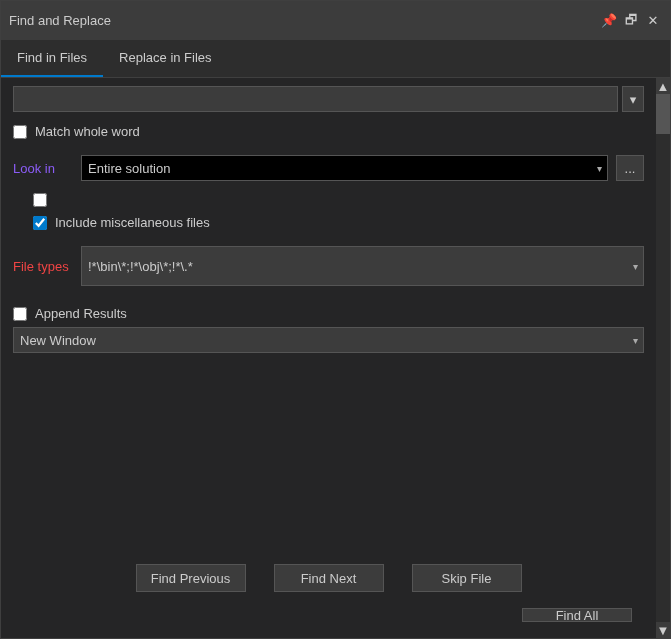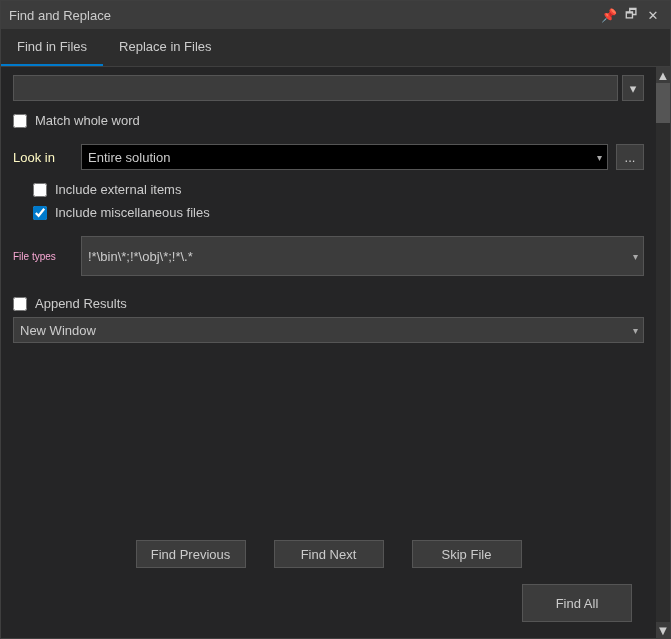--- a/index.html
+++ b/index.html
@@ -22,21 +22,21 @@
       width: 671px;
       height: 639px;
       background: #252526;
       border: 1px solid #3f3f3f;
       display: flex;
       flex-direction: column;
     }
 
     .title-bar {
       background: #3c3c3c;
-      height: 28px;
+      height: 39px;
       display: flex;
       align-items: center;
       padding: 0 8px;
       flex-shrink: 0;
       justify-content: space-between;
     }
 
     .title-bar-left {
       display: flex;
       align-items: center;
@@ -184,21 +184,21 @@
     }
 
     .form-row {
       display: flex;
       align-items: center;
       gap: 8px;
       margin-top: 4px;
     }
 
     .form-label {
-      color: #fef9c3;
+      color: #8b5cf6;
       min-width: 60px;
       font-size: 13px;
     }
 
     .select-wrapper {
       flex: 1;
       position: relative;
       display: flex;
       align-items: center;
     }
@@ -245,23 +245,23 @@
     }
 
     .file-types-row {
       display: flex;
       align-items: center;
       gap: 8px;
       margin-top: 4px;
     }
 
     .file-types-label {
-      color: #f9a8d4;
+      color: #ef4444;
       min-width: 60px;
-      font-size: 10px;
+      font-size: 13px;
     }
 
     .file-types-select-wrapper {
       flex: 1;
       position: relative;
       display: flex;
     }
 
     .file-types-select {
       flex: 1;
@@ -317,21 +317,21 @@
     }
 
     .bottom-btn-row {
       display: flex;
       justify-content: flex-end;
       padding: 4px 12px 8px 0;
     }
 
     .find-all-btn {
       min-width: 110px;
-      height: 38px;
+      height: 14px;
       background: #3c3c3c;
       border: 1px solid #555;
       color: #ccc;
       cursor: pointer;
       font-size: 13px;
       display: flex;
       align-items: center;
       justify-content: center;
     }
 
@@ -397,21 +397,20 @@
           <span class="select-arrow">▾</span>
         </div>
         <button class="browse-btn">
           <span>...</span>
         </button>
       </div>
 
       <div class="indent-section">
         <div class="checkbox-row">
           <input type="checkbox" id="include-external" style="">
-          <label for="include-external">Include external items</label>
         </div>
         <div class="checkbox-row">
           <input type="checkbox" id="include-misc" checked="" style="">
           <label for="include-misc">Include miscellaneous files</label>
         </div>
       </div>
 
       <div class="file-types-row" style="margin-top:8px;">
         <span class="file-types-label">File types</span>
         <div class="file-types-select-wrapper">

